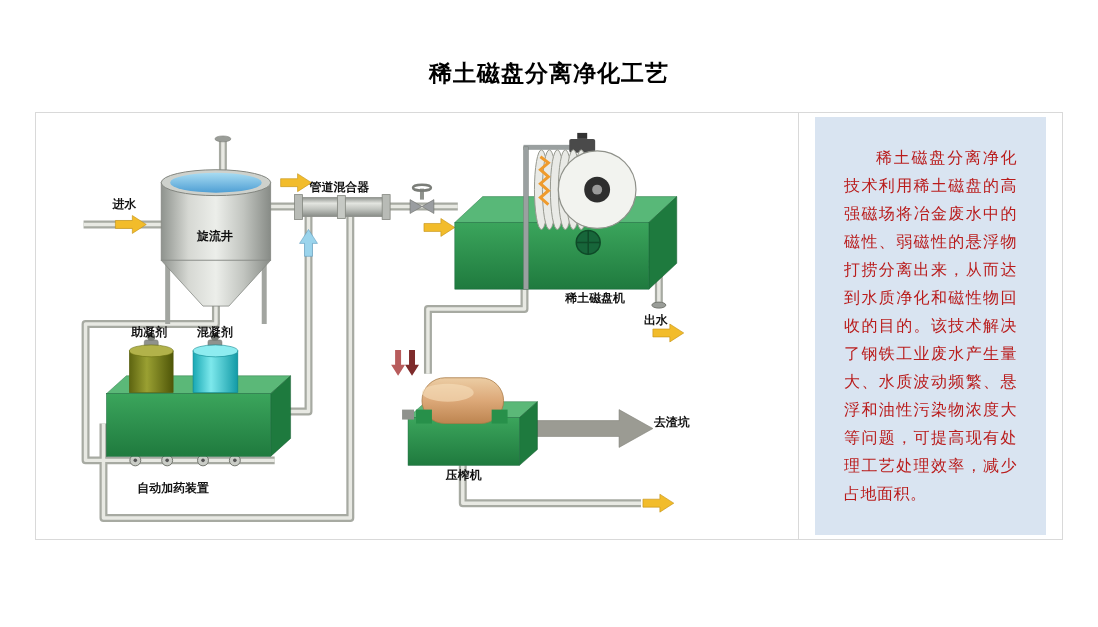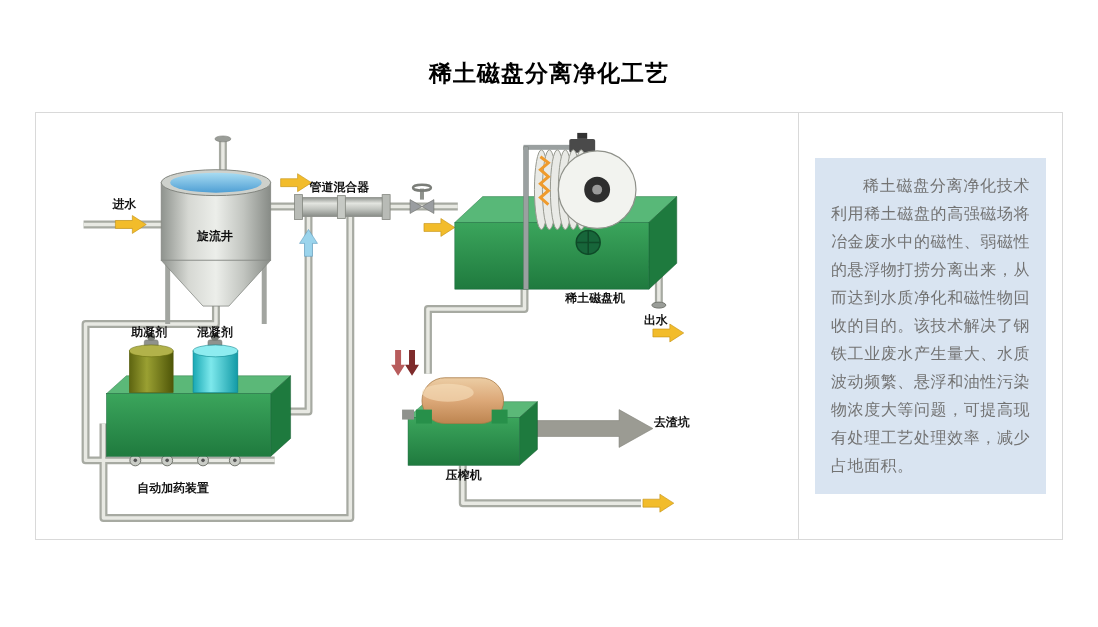--- a/index.html
+++ b/index.html
@@ -7,21 +7,21 @@
         font-family:"Liberation Sans",sans-serif;overflow:hidden;}
   .title{position:absolute;top:58px;left:35px;width:1028px;margin:0;
          text-align:center;font-size:23px;font-weight:700;color:#000;letter-spacing:1px;}
   .content-box{position:absolute;left:35px;top:112px;width:1028px;height:428px;
                border:1px solid #d9d9d9;display:flex;background:#fff;box-sizing:border-box;}
   .diagram-area{flex:1;position:relative;}
   .diagram-area svg{width:100%;height:100%;display:block;}
   .text-area{width:264px;border-left:1px solid #d9d9d9;display:flex;
              align-items:center;justify-content:center;box-sizing:border-box;}
   .desc-box{background:var(--description-bg,#d9e4f1);margin:0 16px;padding:10px 12px;}
-  .desc-box p{margin:4px;font-size:16px;line-height:28px;color:#737373;
+  .desc-box p{margin:17px;font-size:16px;line-height:28px;color:#b91c1c;
               text-indent:2em;letter-spacing:.5px;text-align:justify;}
   
   .pipes-outer path{fill:none;stroke:var(--pipe-gray,#a7aaa2);stroke-width:8;stroke-linejoin:round;}
   .pipes-inner path{fill:none;stroke:#e8e9e3;stroke-width:3.5;stroke-linejoin:round;}
   .arrow-yellow{fill:var(--arrow-yellow,#f2bc2b);stroke:#c28f12;stroke-width:.6;}
   .arrow-blue{fill:var(--up-arrow-blue,#9bd4ec);stroke:#5d9cbf;stroke-width:.6;}
   .arrow-red-a{fill:#b85c5c;}
   .arrow-red-b{fill:var(--down-arrow-red,#7e2b2b);}
   .slag-arrow{fill:var(--slag-arrow-gray,#9b9b93);stroke:#84847c;stroke-width:.6;}
   .diagram-label{font-family:"Liberation Sans",sans-serif;font-size:12px;

